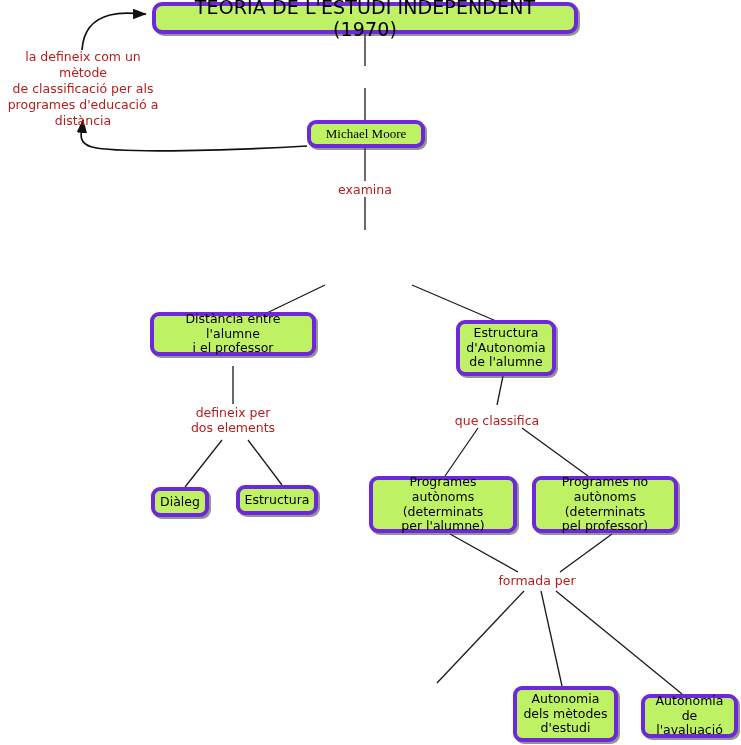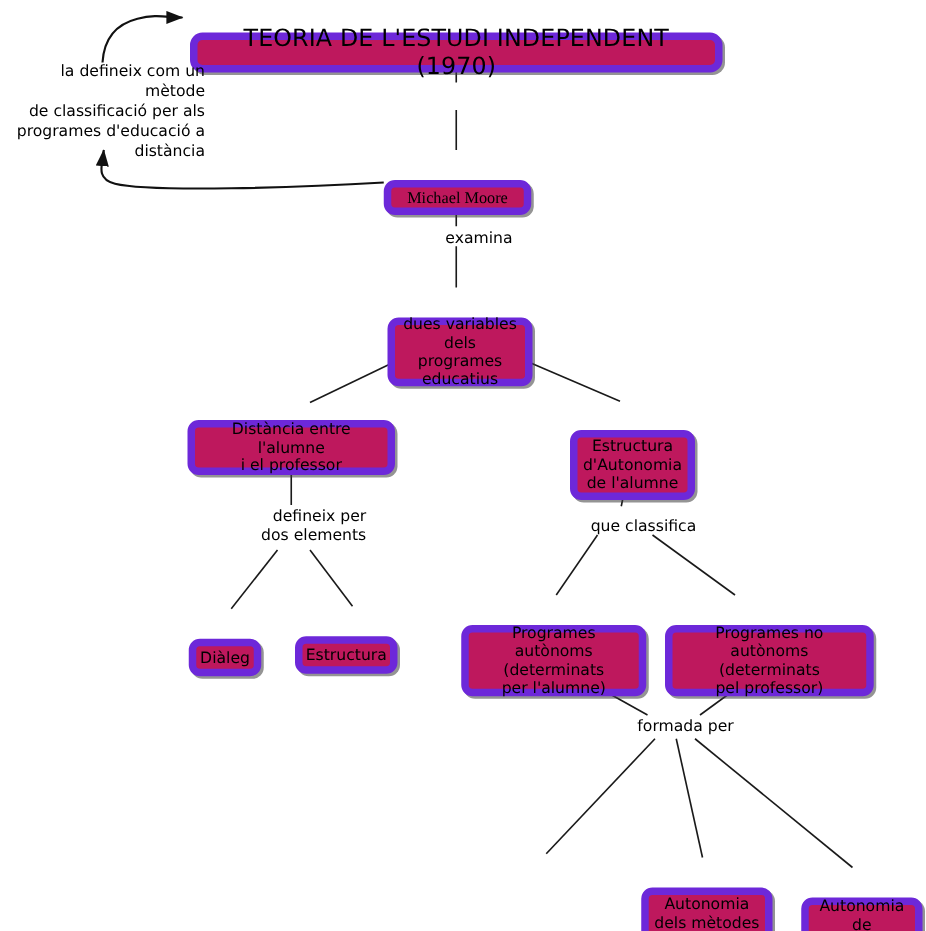--- a/index.html
+++ b/index.html
@@ -6,44 +6,43 @@
   body{
     width:741px;height:745px;position:relative;overflow:hidden;
     font-family:"DejaVu Sans","Liberation Sans",sans-serif;
     -webkit-font-smoothing:antialiased;
   }
   #canvas{position:absolute;left:0;top:0;width:741px;height:745px;}
   svg.edges{position:absolute;left:0;top:0;width:741px;height:745px;pointer-events:none;}
 
   .node{
     position:absolute;box-sizing:border-box;
-    background:#be185d;
-    border:6px solid #6d28d9;
+    background:#bef264;
+    border:4px solid #6d28d9;
     border-radius:9px;
     display:flex;align-items:center;justify-content:center;
     text-align:center;
     color:#000000;
     line-height:1.18;
     box-shadow:2px 2px 0px rgba(60,60,60,0.55);
     padding:2px 4px;
     white-space:pre-line;
-    margin-top:24px;
   }
   .node.title{
     border-radius:10px;
     font-size:19px;
     letter-spacing:0.1px;
   }
   .node.n-sm{font-size:12.5px;}
   .node.n-md{font-size:13px;}
 
   .linklabel{
     position:absolute;
-    color:#000000;
-    text-align:right;
+    color:#b91c1c;
+    text-align:center;
     font-size:12.5px;
     line-height:1.2;
     white-space:pre-line;
     background:transparent;
   }
   .linklabel.lbl-left{font-size:12.5px;line-height:1.28;}
 </style>
 </head>
 <body>
 
@@ -82,40 +81,37 @@
 
     <line x1="524" y1="591" x2="437" y2="683" stroke="#1a1a1a" stroke-width="1.3"></line>
     <line x1="541" y1="591" x2="562" y2="686" stroke="#1a1a1a" stroke-width="1.3"></line>
     <line x1="556" y1="591" x2="682" y2="694" stroke="#1a1a1a" stroke-width="1.3"></line>
   </svg>
 
   <div class="node title" style="left:152px;top:2px;width:426px;height:32px;">TEORIA DE L'ESTUDI INDEPENDENT (1970)</div>
 
   <div class="node n-md" style="left:307px;top:120px;width:118px;height:28px;font-family:Liberation Serif, serif;">Michael Moore</div>
 
-  <div class="node n-sm" style="left:310px;top:230px;width:116px;height:55px;">dues variables
-dels programes
-educatius</div>
 
   <div class="node n-sm" style="left:150px;top:312px;width:166px;height:44px;">Distància entre l'alumne
 i el professor</div>
 
   <div class="node n-sm" style="left:456px;top:320px;width:100px;height:56px;">Estructura
 d'Autonomia
 de l'alumne</div>
 
   <div class="node n-sm" style="left:151px;top:487px;width:58px;height:30px;">Diàleg</div>
 
   <div class="node n-sm" style="left:236px;top:485px;width:82px;height:30px;">Estructura</div>
 
   <div class="node n-sm" style="left:369px;top:476px;width:148px;height:57px;">Programes autònoms
 (determinats
 per l'alumne)</div>
 
-  <div class="node n-sm" style="left:532px;top:476px;width:167px;height:57px;">Programes no autònoms
+  <div class="node n-sm" style="left:532px;top:476px;width:146px;height:57px;">Programes no autònoms
 (determinats
 pel professor)</div>
 
 
   <div class="node n-sm" style="left:513px;top:686px;width:105px;height:56px;">Autonomia
 dels mètodes
 d'estudi</div>
 
   <div class="node n-sm" style="left:641px;top:694px;width:97px;height:44px;">Autonomia
 de l'avaluació</div>

